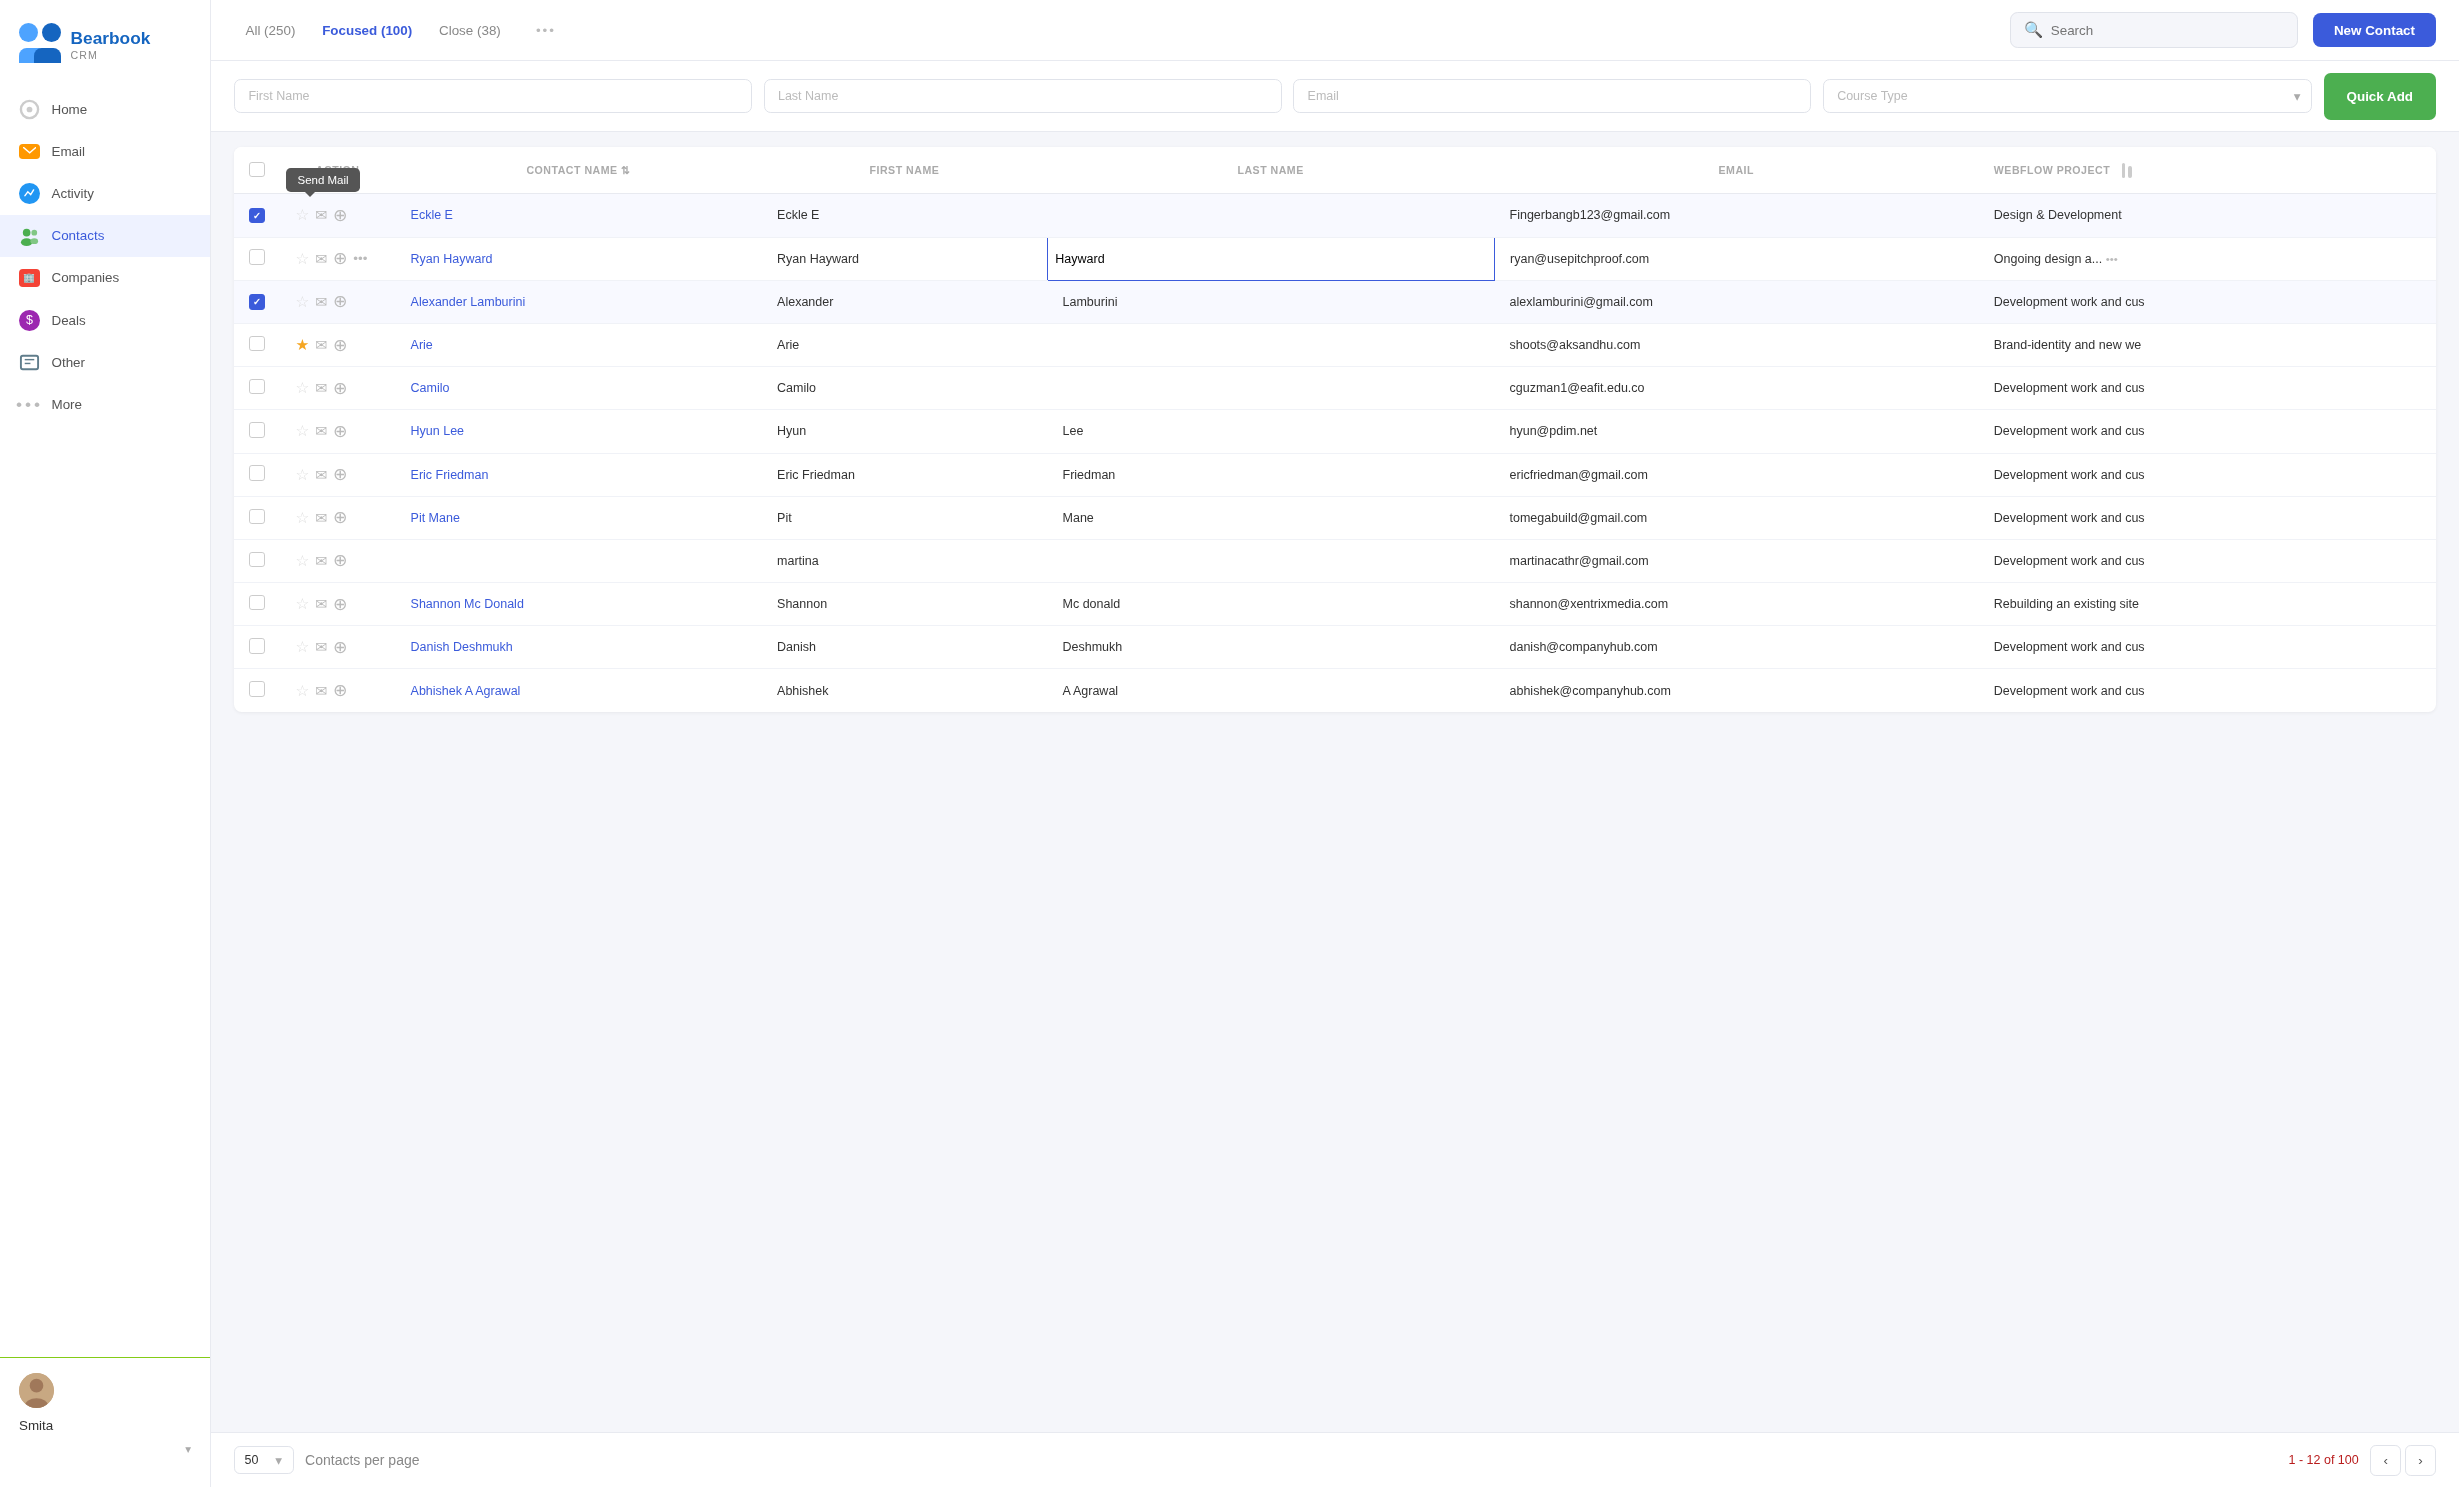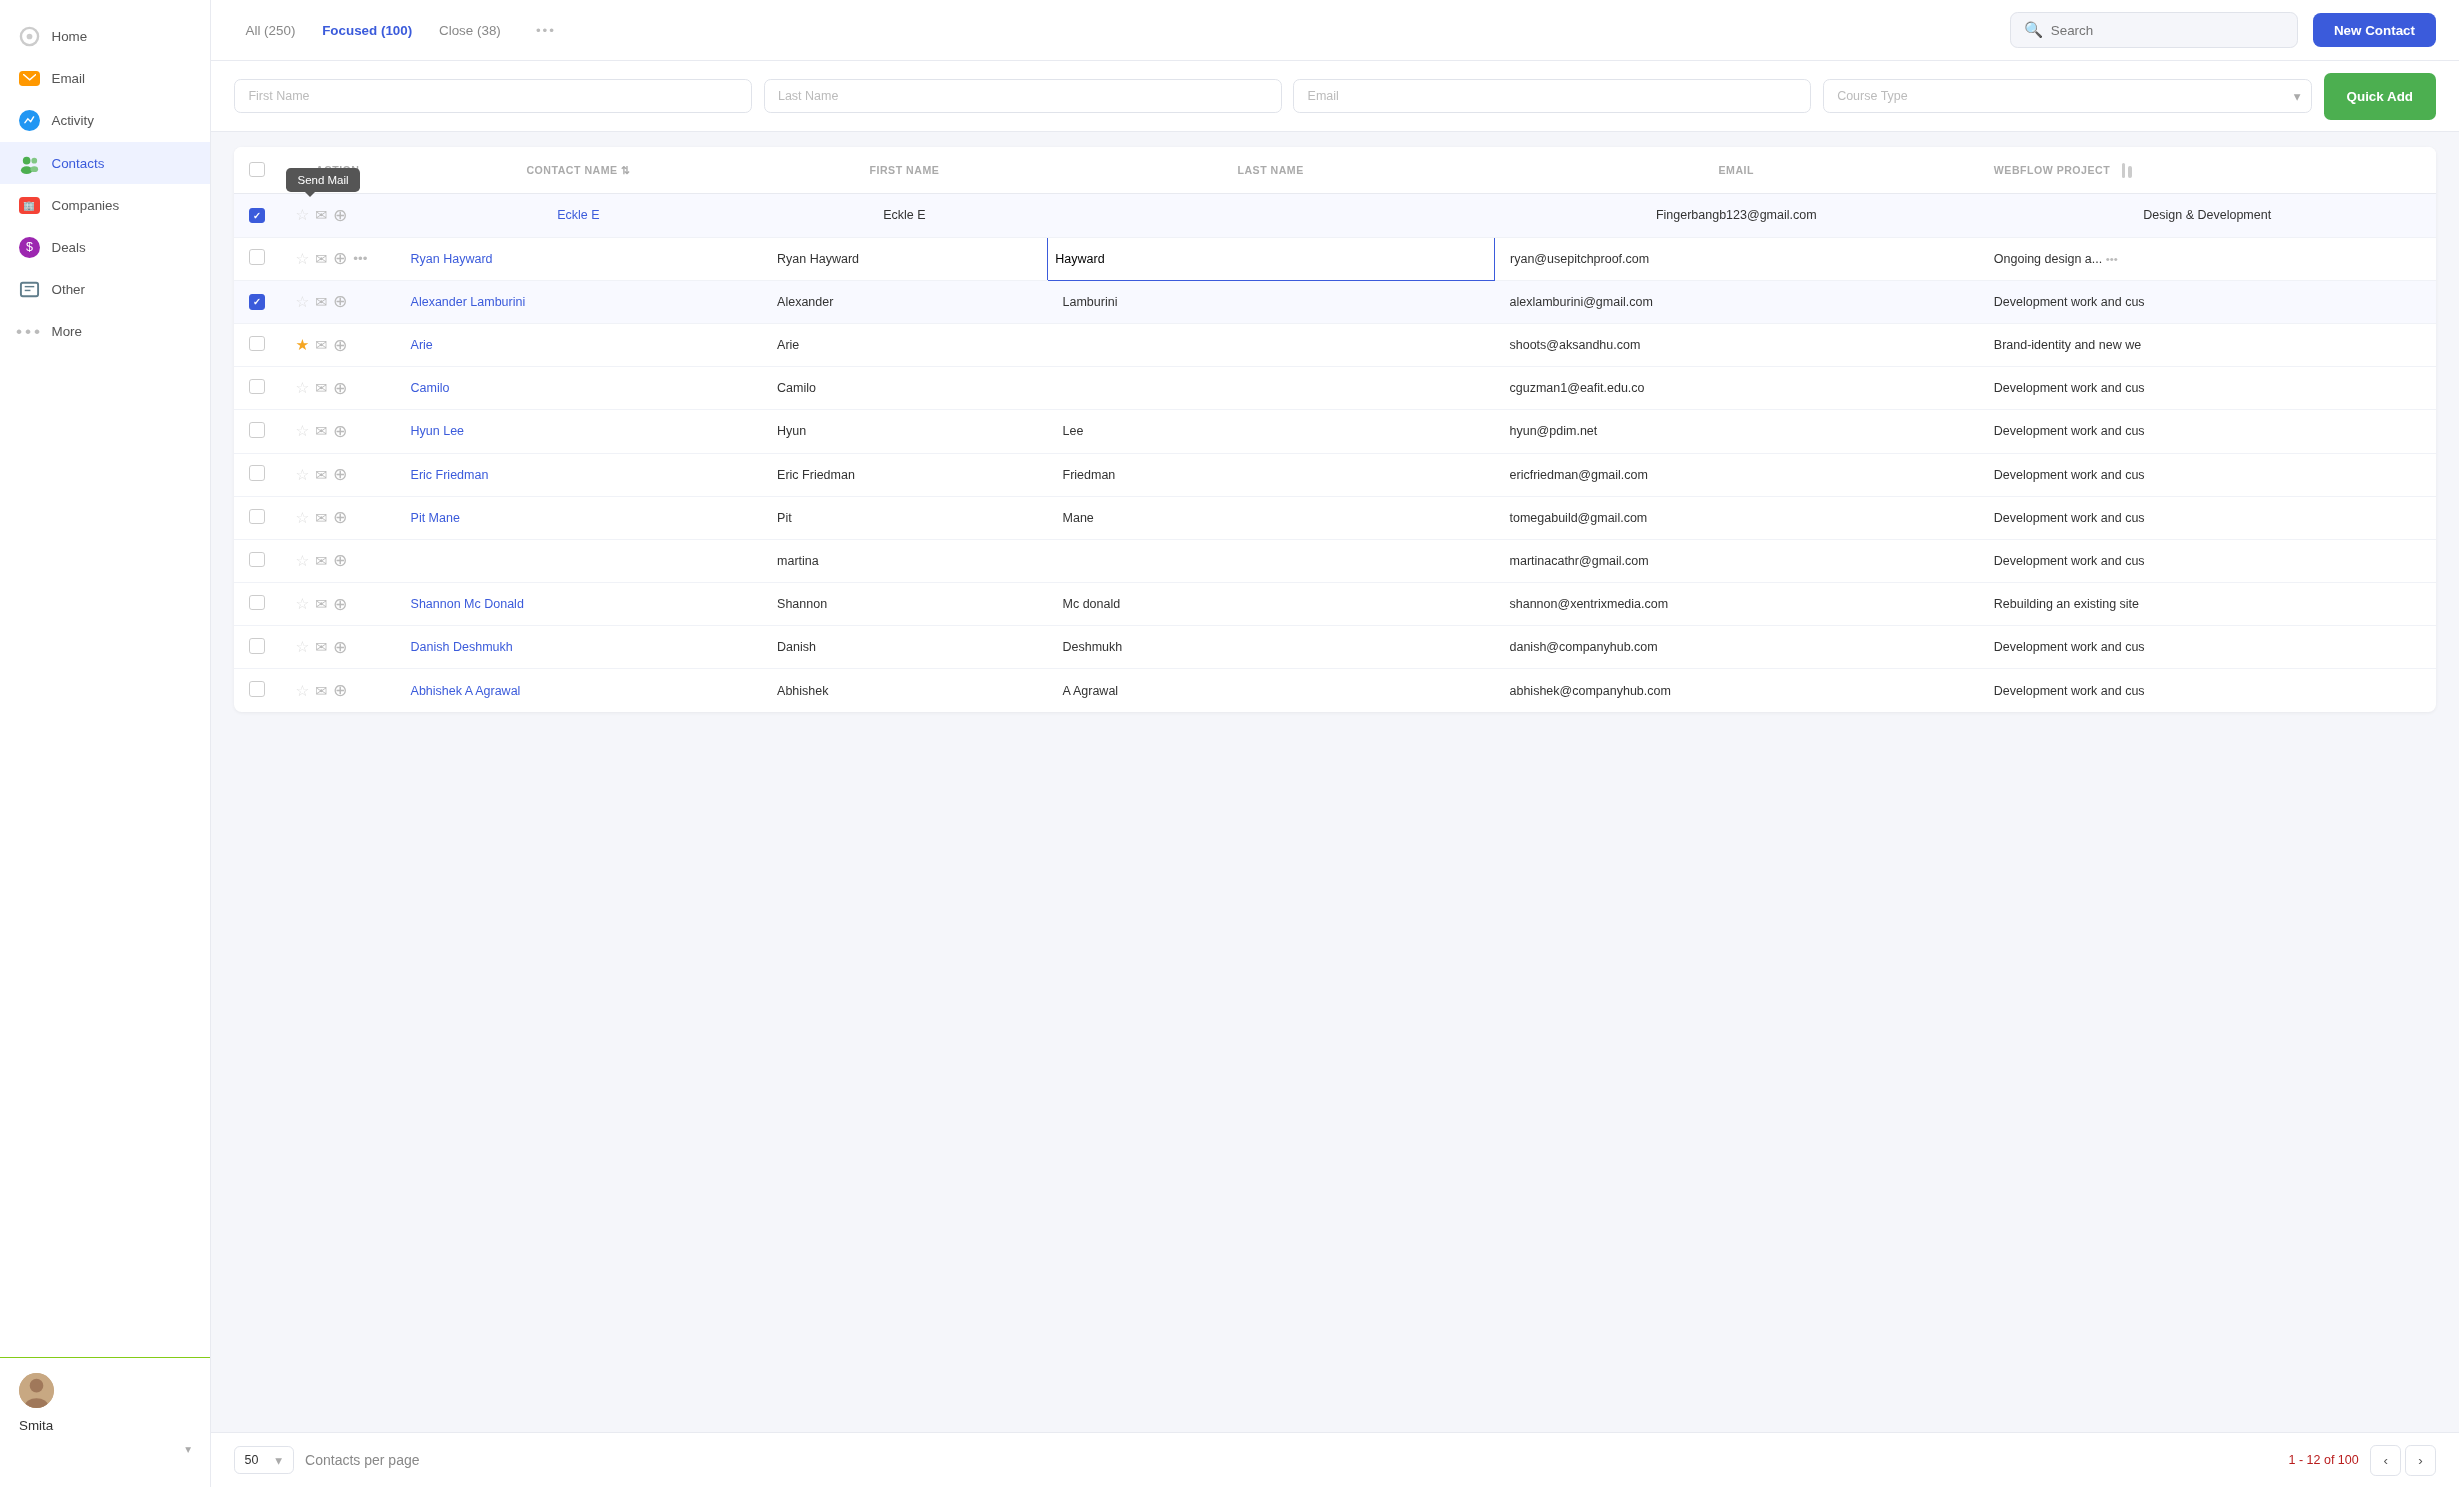--- a/index.html
+++ b/index.html
@@ -105,20 +105,32 @@
     .page-btn:disabled { color: #ccc; cursor: default; }
 
     
     .tooltip-wrapper { position: relative; }
     .action-tooltip { position: absolute; top: -37px; left: -9.6px; z-index: 100; }
   </style>
 </head>
 <body>
 
 <div class="sidebar">
+  <div class="sidebar-logo">
+    <div class="logo-icon">
+      <div class="person1"></div>
+      <div class="person2"></div>
+      <div class="body1"></div>
+      <div class="body2"></div>
+    </div>
+    <div class="logo-text">
+      <span class="logo-name">Bearbook</span>
+      <span class="logo-sub">CRM</span>
+    </div>
+  </div>
 
   <div id="nav-container">
       <div class="nav-item">
     <div class="nav-icon">
           <svg width="21" height="21" viewBox="0 0 22 22" fill="none">
             <circle cx="11" cy="11" r="9" stroke="#ccc" stroke-width="2.5"></circle>
             <circle cx="11" cy="11" r="3" fill="#ccc"></circle>
           </svg>
         </div>
     <span>Home</span>
@@ -245,21 +257,21 @@
           <th style="display:flex;align-items:center;gap:7.7px;">
             WEBFLOW PROJECT
             <div class="col-toggle">
               <div class="col-toggle-bar"></div>
               <div class="col-toggle-bar"></div>
             </div>
           </th>
         </tr>
       </thead>
       <tbody id="table-body">
-      <tr style="background: rgb(248, 249, 255); text-align: center;">
+      <tr style="background: rgb(248, 249, 255);">
             <td class="checkbox-cell"><div class="cb checked"></div></td>
             <td class="action-cell">
       <div class="tooltip-wrapper">
         <div class="action-tooltip">
           <div class="send-mail-tooltip">Send Mail</div>
         </div>
         <div class="row-actions">
           <span class="star ">☆</span>
           <span class="mail-icon">✉</span>
           <span class="plus-icon">⊕</span>

